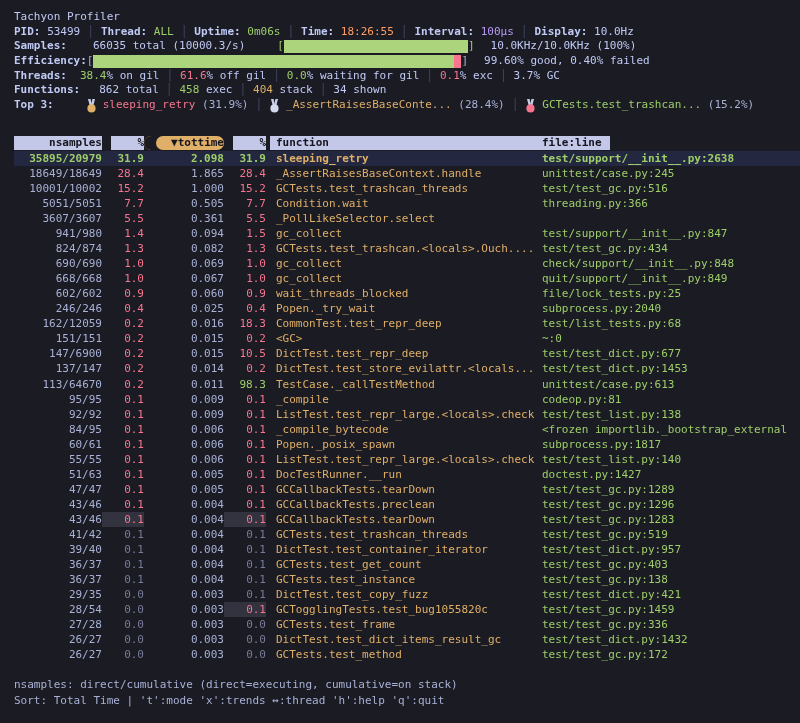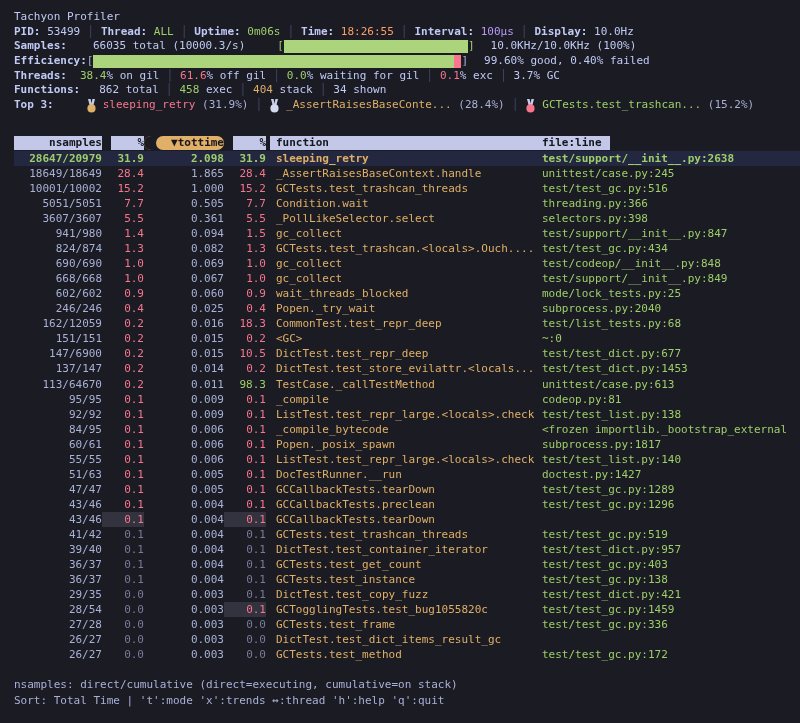--- a/index.html
+++ b/index.html
@@ -86,53 +86,53 @@
         </svg></span><span class="v-yellow">_AssertRaisesBaseConte...</span><span class="v-dim"> (28.4%)</span><span class="sep">│</span><span class="medal"><svg width="11" height="14" viewBox="0 0 11 14">
           <polygon points="2,0 4.6,0 5.5,4.6 6.4,0 9,0 7.4,6.2 3.6,6.2" fill="#c8cde6"></polygon>
           <circle cx="5.5" cy="9.4" r="4.1" fill="#f7768e"></circle>
         </svg></span><span class="v-green">GCTests.test_trashcan...</span><span class="v-dim"> (15.2%)</span></div>
 
   <div class="tbl">
     <div class="trow thead">
       <span class="c1 hc">nsamples</span><span class="c2 hc">%</span><span class="c3 hc">▼tottime</span><span class="c4 hc">%</span><span class="c5 hc">function</span><span class="c6"><span class="hspan">file:line</span></span>
     </div>
     <div id="table-body">
-        <div class="trow sel"><span class="c1 v-green">28647/20979</span><span class="c2 v-green">31.9</span><span class="c3 v-green">2.098</span><span class="c4 v-green">31.9</span><span class="c5 fn">sleeping_retry</span><span class="c6 fl">test/support/__init__.py:2638</span></div>
+        <div class="trow sel"><span class="c1 v-green">35895/20979</span><span class="c2 v-green">31.9</span><span class="c3 v-green">2.098</span><span class="c4 v-green">31.9</span><span class="c5 fn">sleeping_retry</span><span class="c6 fl">test/support/__init__.py:2638</span></div>
         <div class="trow"><span class="c1 num">18649/18649</span><span class="c2 v-red">28.4</span><span class="c3 num">1.865</span><span class="c4 v-red">28.4</span><span class="c5 fn">_AssertRaisesBaseContext.handle</span><span class="c6 fl">unittest/case.py:245</span></div>
         <div class="trow"><span class="c1 num">10001/10002</span><span class="c2 v-red">15.2</span><span class="c3 num">1.000</span><span class="c4 v-red">15.2</span><span class="c5 fn">GCTests.test_trashcan_threads</span><span class="c6 fl">test/test_gc.py:516</span></div>
         <div class="trow"><span class="c1 num">5051/5051</span><span class="c2 v-red">7.7</span><span class="c3 num">0.505</span><span class="c4 v-red">7.7</span><span class="c5 fn">Condition.wait</span><span class="c6 fl">threading.py:366</span></div>
-        <div class="trow"><span class="c1 num">3607/3607</span><span class="c2 v-red">5.5</span><span class="c3 num">0.361</span><span class="c4 v-red">5.5</span><span class="c5 fn">_PollLikeSelector.select</span><span class="c6 fl">selectors.py:398</span></div>
+        <div class="trow"><span class="c1 num">3607/3607</span><span class="c2 v-red">5.5</span><span class="c3 num">0.361</span><span class="c4 v-red">5.5</span><span class="c5 fn">_PollLikeSelector.select</span></div>
         <div class="trow"><span class="c1 num">941/980</span><span class="c2 v-red">1.4</span><span class="c3 num">0.094</span><span class="c4 v-red">1.5</span><span class="c5 fn">gc_collect</span><span class="c6 fl">test/support/__init__.py:847</span></div>
         <div class="trow"><span class="c1 num">824/874</span><span class="c2 v-red">1.3</span><span class="c3 num">0.082</span><span class="c4 v-red">1.3</span><span class="c5 fn">GCTests.test_trashcan.&lt;locals&gt;.Ouch....</span><span class="c6 fl">test/test_gc.py:434</span></div>
-        <div class="trow"><span class="c1 num">690/690</span><span class="c2 v-red">1.0</span><span class="c3 num">0.069</span><span class="c4 v-red">1.0</span><span class="c5 fn">gc_collect</span><span class="c6 fl">test/codeop/__init__.py:848</span></div>
-        <div class="trow"><span class="c1 num">668/668</span><span class="c2 v-red">1.0</span><span class="c3 num">0.067</span><span class="c4 v-red">1.0</span><span class="c5 fn">gc_collect</span><span class="c6 fl">test/support/__init__.py:849</span></div>
-        <div class="trow"><span class="c1 num">602/602</span><span class="c2 v-red">0.9</span><span class="c3 num">0.060</span><span class="c4 v-red">0.9</span><span class="c5 fn">wait_threads_blocked</span><span class="c6 fl">mode/lock_tests.py:25</span></div>
+        <div class="trow"><span class="c1 num">690/690</span><span class="c2 v-red">1.0</span><span class="c3 num">0.069</span><span class="c4 v-red">1.0</span><span class="c5 fn">gc_collect</span><span class="c6 fl">check/support/__init__.py:848</span></div>
+        <div class="trow"><span class="c1 num">668/668</span><span class="c2 v-red">1.0</span><span class="c3 num">0.067</span><span class="c4 v-red">1.0</span><span class="c5 fn">gc_collect</span><span class="c6 fl">quit/support/__init__.py:849</span></div>
+        <div class="trow"><span class="c1 num">602/602</span><span class="c2 v-red">0.9</span><span class="c3 num">0.060</span><span class="c4 v-red">0.9</span><span class="c5 fn">wait_threads_blocked</span><span class="c6 fl">file/lock_tests.py:25</span></div>
         <div class="trow"><span class="c1 num">246/246</span><span class="c2 v-red">0.4</span><span class="c3 num">0.025</span><span class="c4 v-red">0.4</span><span class="c5 fn">Popen._try_wait</span><span class="c6 fl">subprocess.py:2040</span></div>
         <div class="trow"><span class="c1 num">162/12059</span><span class="c2 v-red">0.2</span><span class="c3 num">0.016</span><span class="c4 v-red">18.3</span><span class="c5 fn">CommonTest.test_repr_deep</span><span class="c6 fl">test/list_tests.py:68</span></div>
         <div class="trow"><span class="c1 num">151/151</span><span class="c2 v-red">0.2</span><span class="c3 num">0.015</span><span class="c4 v-red">0.2</span><span class="c5 fn">&lt;GC&gt;</span><span class="c6 fl">~:0</span></div>
         <div class="trow"><span class="c1 num">147/6900</span><span class="c2 v-red">0.2</span><span class="c3 num">0.015</span><span class="c4 v-red">10.5</span><span class="c5 fn">DictTest.test_repr_deep</span><span class="c6 fl">test/test_dict.py:677</span></div>
         <div class="trow"><span class="c1 num">137/147</span><span class="c2 v-red">0.2</span><span class="c3 num">0.014</span><span class="c4 v-red">0.2</span><span class="c5 fn">DictTest.test_store_evilattr.&lt;locals...</span><span class="c6 fl">test/test_dict.py:1453</span></div>
         <div class="trow"><span class="c1 num">113/64670</span><span class="c2 v-red">0.2</span><span class="c3 num">0.011</span><span class="c4 v-green">98.3</span><span class="c5 fn">TestCase._callTestMethod</span><span class="c6 fl">unittest/case.py:613</span></div>
         <div class="trow"><span class="c1 num">95/95</span><span class="c2 v-red">0.1</span><span class="c3 num">0.009</span><span class="c4 v-red">0.1</span><span class="c5 fn">_compile</span><span class="c6 fl">codeop.py:81</span></div>
         <div class="trow"><span class="c1 num">92/92</span><span class="c2 v-red">0.1</span><span class="c3 num">0.009</span><span class="c4 v-red">0.1</span><span class="c5 fn">ListTest.test_repr_large.&lt;locals&gt;.check</span><span class="c6 fl">test/test_list.py:138</span></div>
         <div class="trow"><span class="c1 num">84/95</span><span class="c2 v-red">0.1</span><span class="c3 num">0.006</span><span class="c4 v-red">0.1</span><span class="c5 fn">_compile_bytecode</span><span class="c6 fl">&lt;frozen importlib._bootstrap_external</span></div>
         <div class="trow"><span class="c1 num">60/61</span><span class="c2 v-red">0.1</span><span class="c3 num">0.006</span><span class="c4 v-red">0.1</span><span class="c5 fn">Popen._posix_spawn</span><span class="c6 fl">subprocess.py:1817</span></div>
         <div class="trow"><span class="c1 num">55/55</span><span class="c2 v-red">0.1</span><span class="c3 num">0.006</span><span class="c4 v-red">0.1</span><span class="c5 fn">ListTest.test_repr_large.&lt;locals&gt;.check</span><span class="c6 fl">test/test_list.py:140</span></div>
         <div class="trow"><span class="c1 num">51/63</span><span class="c2 v-red">0.1</span><span class="c3 num">0.005</span><span class="c4 v-red">0.1</span><span class="c5 fn">DocTestRunner.__run</span><span class="c6 fl">doctest.py:1427</span></div>
         <div class="trow"><span class="c1 num">47/47</span><span class="c2 v-red">0.1</span><span class="c3 num">0.005</span><span class="c4 v-red">0.1</span><span class="c5 fn">GCCallbackTests.tearDown</span><span class="c6 fl">test/test_gc.py:1289</span></div>
         <div class="trow"><span class="c1 num">43/46</span><span class="c2 v-red">0.1</span><span class="c3 num">0.004</span><span class="c4 v-red">0.1</span><span class="c5 fn">GCCallbackTests.preclean</span><span class="c6 fl">test/test_gc.py:1296</span></div>
-        <div class="trow"><span class="c1 num">43/46</span><span class="c2 v-red cellhl">0.1</span><span class="c3 num">0.004</span><span class="c4 v-red cellhl">0.1</span><span class="c5 fn">GCCallbackTests.tearDown</span></div>
+        <div class="trow"><span class="c1 num">43/46</span><span class="c2 v-red cellhl">0.1</span><span class="c3 num">0.004</span><span class="c4 v-red cellhl">0.1</span><span class="c5 fn">GCCallbackTests.tearDown</span><span class="c6 fl">test/test_gc.py:1283</span></div>
         <div class="trow"><span class="c1 num">41/42</span><span class="c2 v-gray">0.1</span><span class="c3 num">0.004</span><span class="c4 v-gray">0.1</span><span class="c5 fn">GCTests.test_trashcan_threads</span><span class="c6 fl">test/test_gc.py:519</span></div>
         <div class="trow"><span class="c1 num">39/40</span><span class="c2 v-gray">0.1</span><span class="c3 num">0.004</span><span class="c4 v-gray">0.1</span><span class="c5 fn">DictTest.test_container_iterator</span><span class="c6 fl">test/test_dict.py:957</span></div>
         <div class="trow"><span class="c1 num">36/37</span><span class="c2 v-gray">0.1</span><span class="c3 num">0.004</span><span class="c4 v-gray">0.1</span><span class="c5 fn">GCTests.test_get_count</span><span class="c6 fl">test/test_gc.py:403</span></div>
         <div class="trow"><span class="c1 num">36/37</span><span class="c2 v-gray">0.1</span><span class="c3 num">0.004</span><span class="c4 v-gray">0.1</span><span class="c5 fn">GCTests.test_instance</span><span class="c6 fl">test/test_gc.py:138</span></div>
         <div class="trow"><span class="c1 num">29/35</span><span class="c2 v-gray">0.0</span><span class="c3 num">0.003</span><span class="c4 v-gray">0.1</span><span class="c5 fn">DictTest.test_copy_fuzz</span><span class="c6 fl">test/test_dict.py:421</span></div>
         <div class="trow"><span class="c1 num">28/54</span><span class="c2 v-gray">0.0</span><span class="c3 num">0.003</span><span class="c4 v-red cellhl">0.1</span><span class="c5 fn">GCTogglingTests.test_bug1055820c</span><span class="c6 fl">test/test_gc.py:1459</span></div>
         <div class="trow"><span class="c1 num">27/28</span><span class="c2 v-gray">0.0</span><span class="c3 num">0.003</span><span class="c4 v-gray">0.0</span><span class="c5 fn">GCTests.test_frame</span><span class="c6 fl">test/test_gc.py:336</span></div>
-        <div class="trow"><span class="c1 num">26/27</span><span class="c2 v-gray">0.0</span><span class="c3 num">0.003</span><span class="c4 v-gray">0.0</span><span class="c5 fn">DictTest.test_dict_items_result_gc</span></div>
+        <div class="trow"><span class="c1 num">26/27</span><span class="c2 v-gray">0.0</span><span class="c3 num">0.003</span><span class="c4 v-gray">0.0</span><span class="c5 fn">DictTest.test_dict_items_result_gc</span><span class="c6 fl">test/test_dict.py:1432</span></div>
         <div class="trow"><span class="c1 num">26/27</span><span class="c2 v-gray">0.0</span><span class="c3 num">0.003</span><span class="c4 v-gray">0.0</span><span class="c5 fn">GCTests.test_method</span><span class="c6 fl">test/test_gc.py:172</span></div>
       </div>
   </div>
 
   <div class="footer">
     <div class="line">
       <span>nsamples: direct/cumulative (direct=executing, cumulative=on stack)</span>
     </div>
     <div class="line">
       <span>Sort: Total Time | 't':mode 'x':trends ↔:thread 'h':help 'q':quit</span>

